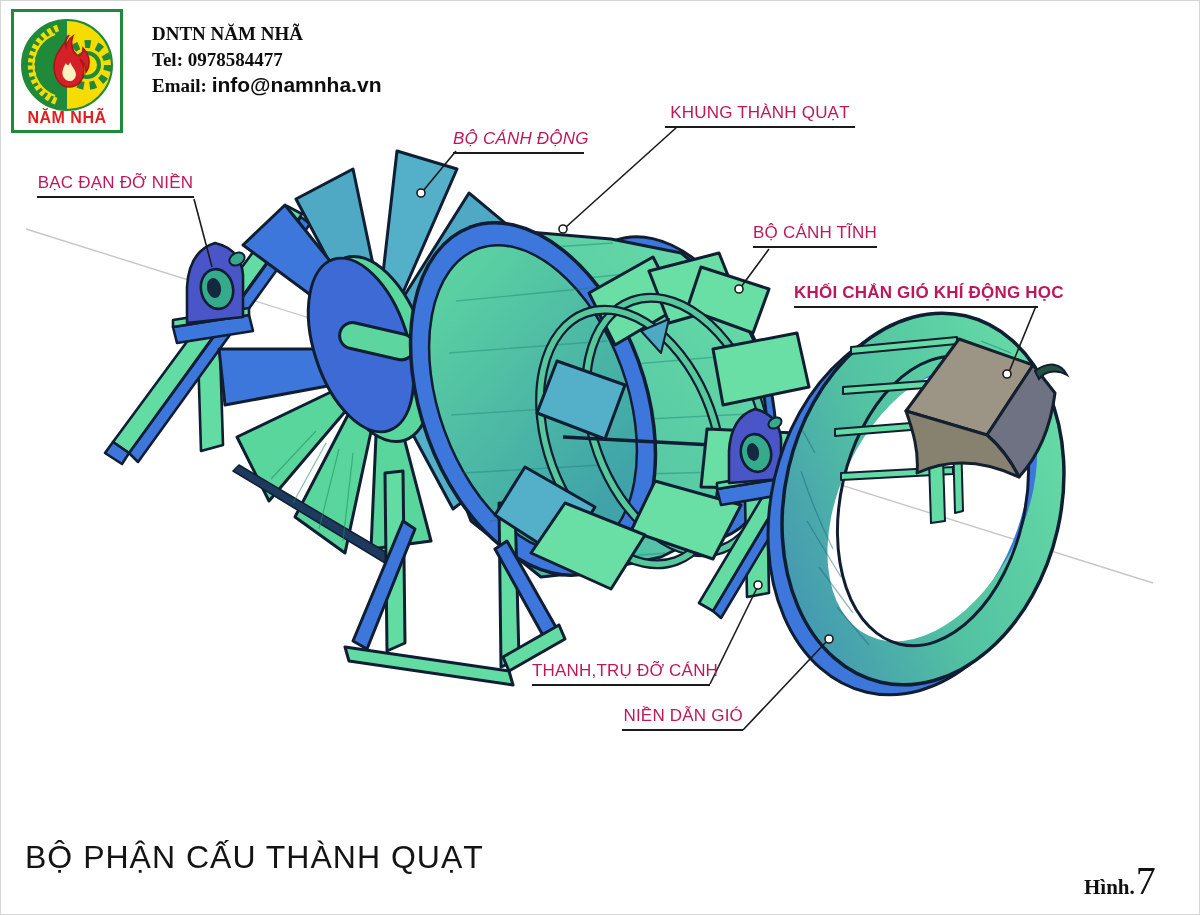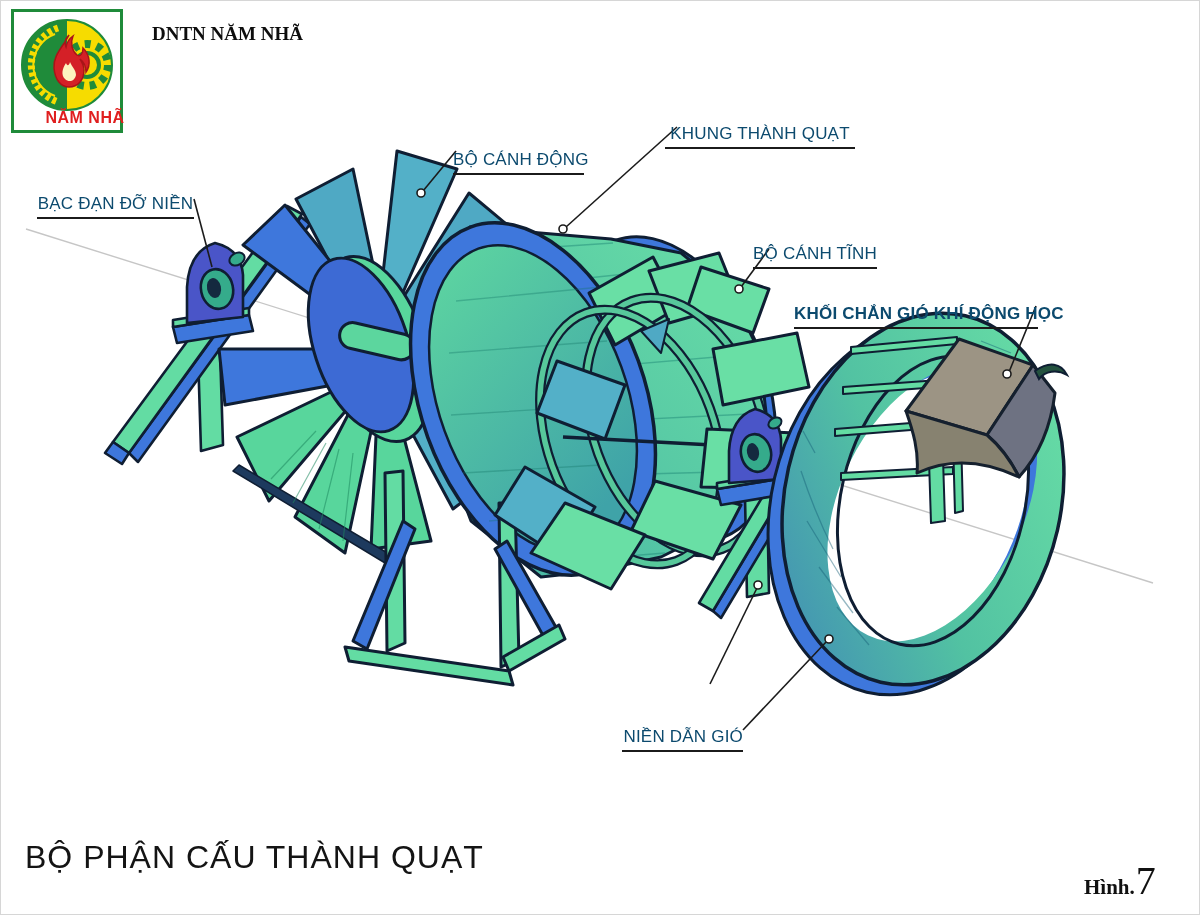--- a/index.html
+++ b/index.html
@@ -1,22 +1,22 @@
 <!DOCTYPE html>
 <html><head>
 <meta charset="utf-8">
 <style>
   html,body{margin:0;padding:0;background:#fff;}
   .canvas{position:relative;width:1200px;height:915px;background:#ffffff;border:1px solid #d6d6d6;box-sizing:border-box;overflow:hidden;font-family:"Liberation Sans",sans-serif;}
   .drawing{position:absolute;left:0;top:0;width:1200px;height:915px;}
   .logo-box{position:absolute;left:10px;top:8px;width:112px;height:124px;}
-  .logo-text{position:absolute;left:10px;top:108px;width:112px;text-align:center;font:bold 16px "Liberation Sans",sans-serif;color:#e01f1f;letter-spacing:.5px;padding-left:18px;}
+  .logo-text{position:absolute;left:10px;top:108px;width:112px;text-align:center;font:bold 16px "Liberation Sans",sans-serif;color:#e01f1f;letter-spacing:.5px;}
   .company-info{position:absolute;left:136px;top:20px;color:#0d0d0d;font:bold 19px "Liberation Serif",serif;line-height:26px;white-space:nowrap;margin-left:15px;}
   .email-val{font:bold 21px "Liberation Sans",sans-serif;}
-  .plabel{position:absolute;font:17px "Liberation Sans",sans-serif;color:#0c4a6e;border-bottom:2px solid #1b1b1b;padding:0 0 3px 0;line-height:20px;text-align:center;letter-spacing:.2px;white-space:nowrap;margin-top:21px;}
+  .plabel{position:absolute;font:17px "Liberation Sans",sans-serif;color:#be185d;border-bottom:2px solid #1b1b1b;padding:0 0 3px 0;line-height:20px;text-align:center;letter-spacing:.2px;white-space:nowrap;}
   .main-title{position:absolute;left:0;top:838px;width:1160px;text-align:left;font:32px "Liberation Sans",sans-serif;color:#141414;letter-spacing:1px;margin-left:24px;}
   .figure-tag{position:absolute;left:1083px;top:856px;width:112px;display:flex;align-items:baseline;justify-content:flex-start;color:#111;}
   .figure-tag .f-label{font:bold 21px "Liberation Serif",serif;}
   .figure-tag .f-num{font:40px "Liberation Serif",serif;margin-left:1px;}
 </style>
 </head>
 <body>
 
 <div class="canvas">
 
@@ -192,27 +192,30 @@
       <circle cx="76" cy="56" r="12" fill="none" stroke="#1f8b3a" stroke-width="4"></circle>
       <path d="M58,26 C52,38 42,46 43,59 C44,71 50,78 58,78 C67,78 73,71 73,61 C73,57 71,53 69,50 C73,53 75,58 75,63 C80,56 79,46 72,39 C72,45 69,48 66,46 C61,42 59,34 62,27 C59,29 56,33 55,38 C53,33 55,29 58,26 Z" fill="#d42027" stroke="#a81418" stroke-width="1.5"></path>
       <path d="M55,54 C51,60 50,66 54,70 C58,74 64,72 65,66 C65,61 61,58 59,53 C58,57 56,57 55,54 Z" fill="#fdf3c0"></path>
     </svg>
     
   </div>
   <div class="logo-text">NĂM NHÃ</div>
 
   <div class="company-info">
     <div>DNTN NĂM NHÃ</div>
+    <div>Tel: 0978584477</div>
+    <div><span>Email:</span> <span class="email-val">info@namnha.vn</span></div>
   </div>
 
   <div class="plabel" style="left:36px;top:172px;width:157px;">BẠC ĐẠN ĐỠ NIỀN</div>
-  <div class="plabel" style="left:452px;top:128px;width:131px;">BỘ CÁNH ĐỘNG</div>
+  <div class="plabel" style="left:452px;top:128px;width:131px;font-style:italic;">BỘ CÁNH ĐỘNG</div>
   <div class="plabel" style="left:664px;top:102px;width:190px;">KHUNG THÀNH QUẠT</div>
   <div class="plabel" style="left:752px;top:222px;width:124px;">BỘ CÁNH TĨNH</div>
   <div class="plabel" style="left:793px;top:282px;width:244px;font-weight:bold;">KHỐI CHẮN GIÓ KHÍ ĐỘNG HỌC</div>
+  <div class="plabel" style="left:531px;top:660px;width:178px;">THANH,TRỤ ĐỠ CÁNH</div>
   <div class="plabel" style="left:621px;top:705px;width:121px;text-align:right;">NIỀN DẪN GIÓ</div>
 
   <div class="main-title">BỘ PHẬN CẤU THÀNH QUẠT</div>
   <div class="figure-tag">
     <span class="f-label">Hình.</span>
     <span class="f-num">7</span>
   </div>
 
 </div>
 

